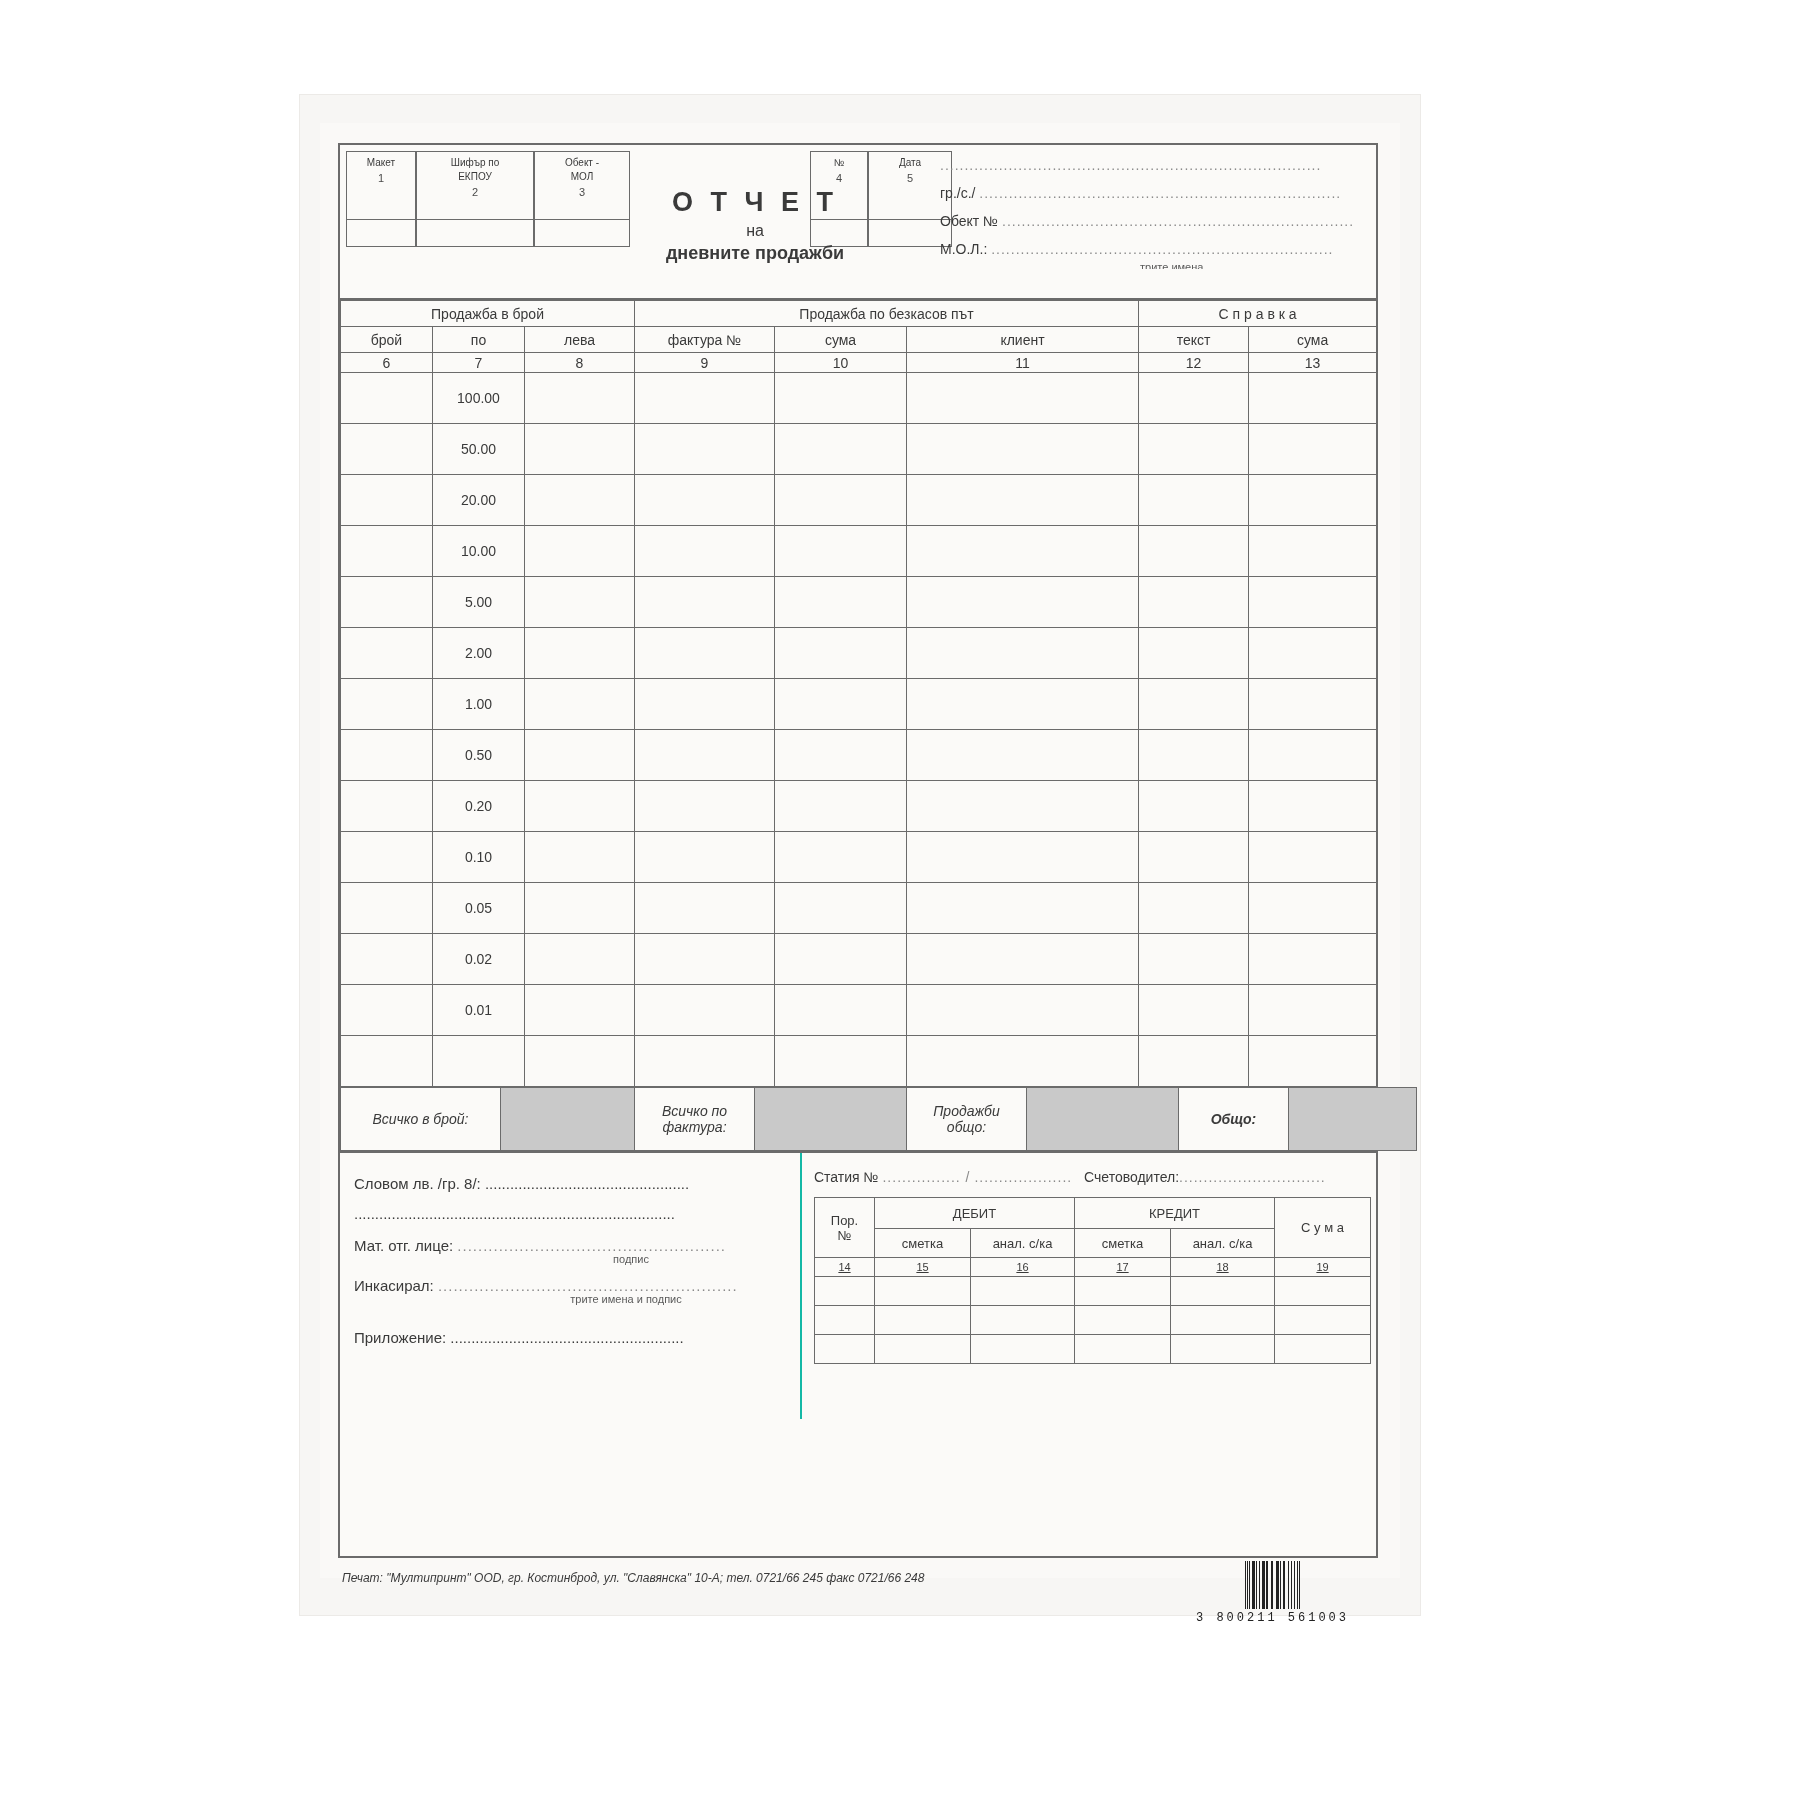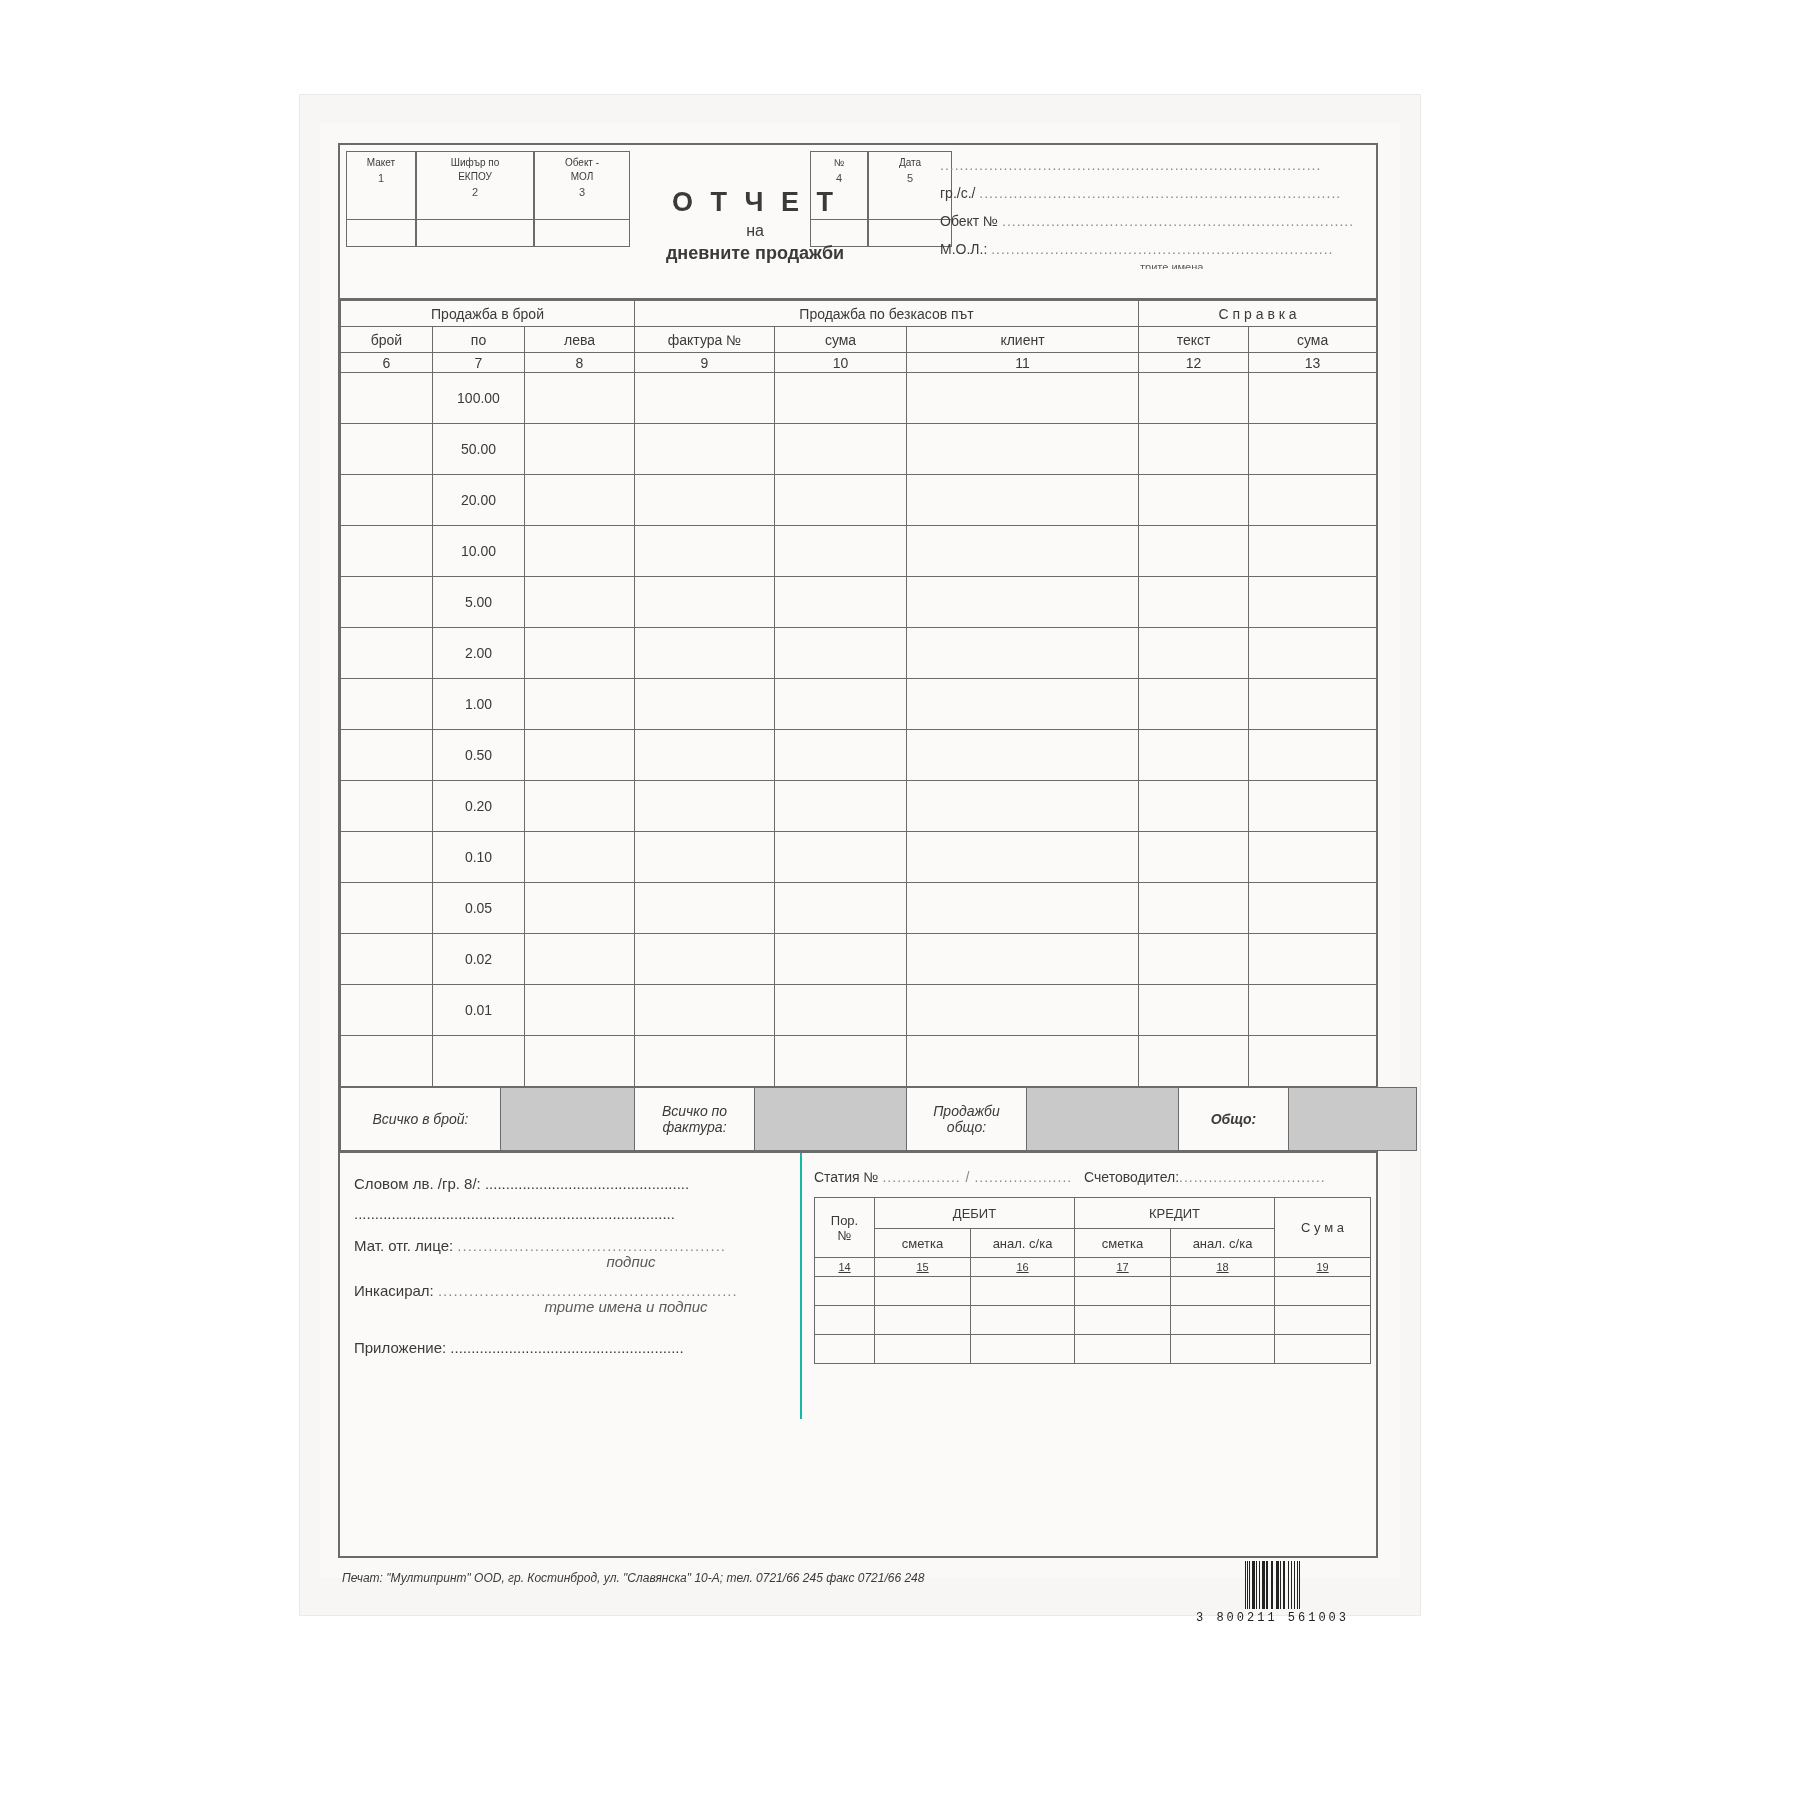--- a/index.html
+++ b/index.html
@@ -144,21 +144,21 @@
   }
   .bl{
     position:absolute;left:0;top:0;width:462px;height:100%;
     border-right:2px solid #14b8a6;
     box-sizing:border-box;
     padding:16px 12px 0 14px;
     font-size:15px;
     color:#3a3a3a;
   }
   .bl .ln{height:30px;line-height:30px;white-space:nowrap;overflow:hidden;}
-  .bl .tiny{font-size:15px;font-style:italic;color:#5a5a5a;text-align:center;margin-top:-8px;}
+  .bl .tiny{font-size:11px;color:#5a5a5a;text-align:center;margin-top:-8px;}
   .br{
     position:absolute;left:462px;top:0;right:0;height:100%;
     box-sizing:border-box;
     padding:10px 10px 0 12px;
     font-size:14px;
     color:#3a3a3a;
   }
   .statia{white-space:nowrap;overflow:hidden;height:28px;line-height:28px;}
   table.acc{border-collapse:collapse;width:100%;table-layout:fixed;margin-top:6px;}
   table.acc td{border:1px solid #6b6b6b;text-align:center;font-size:13px;color:#3a3a3a;padding:0;height:28px;}

